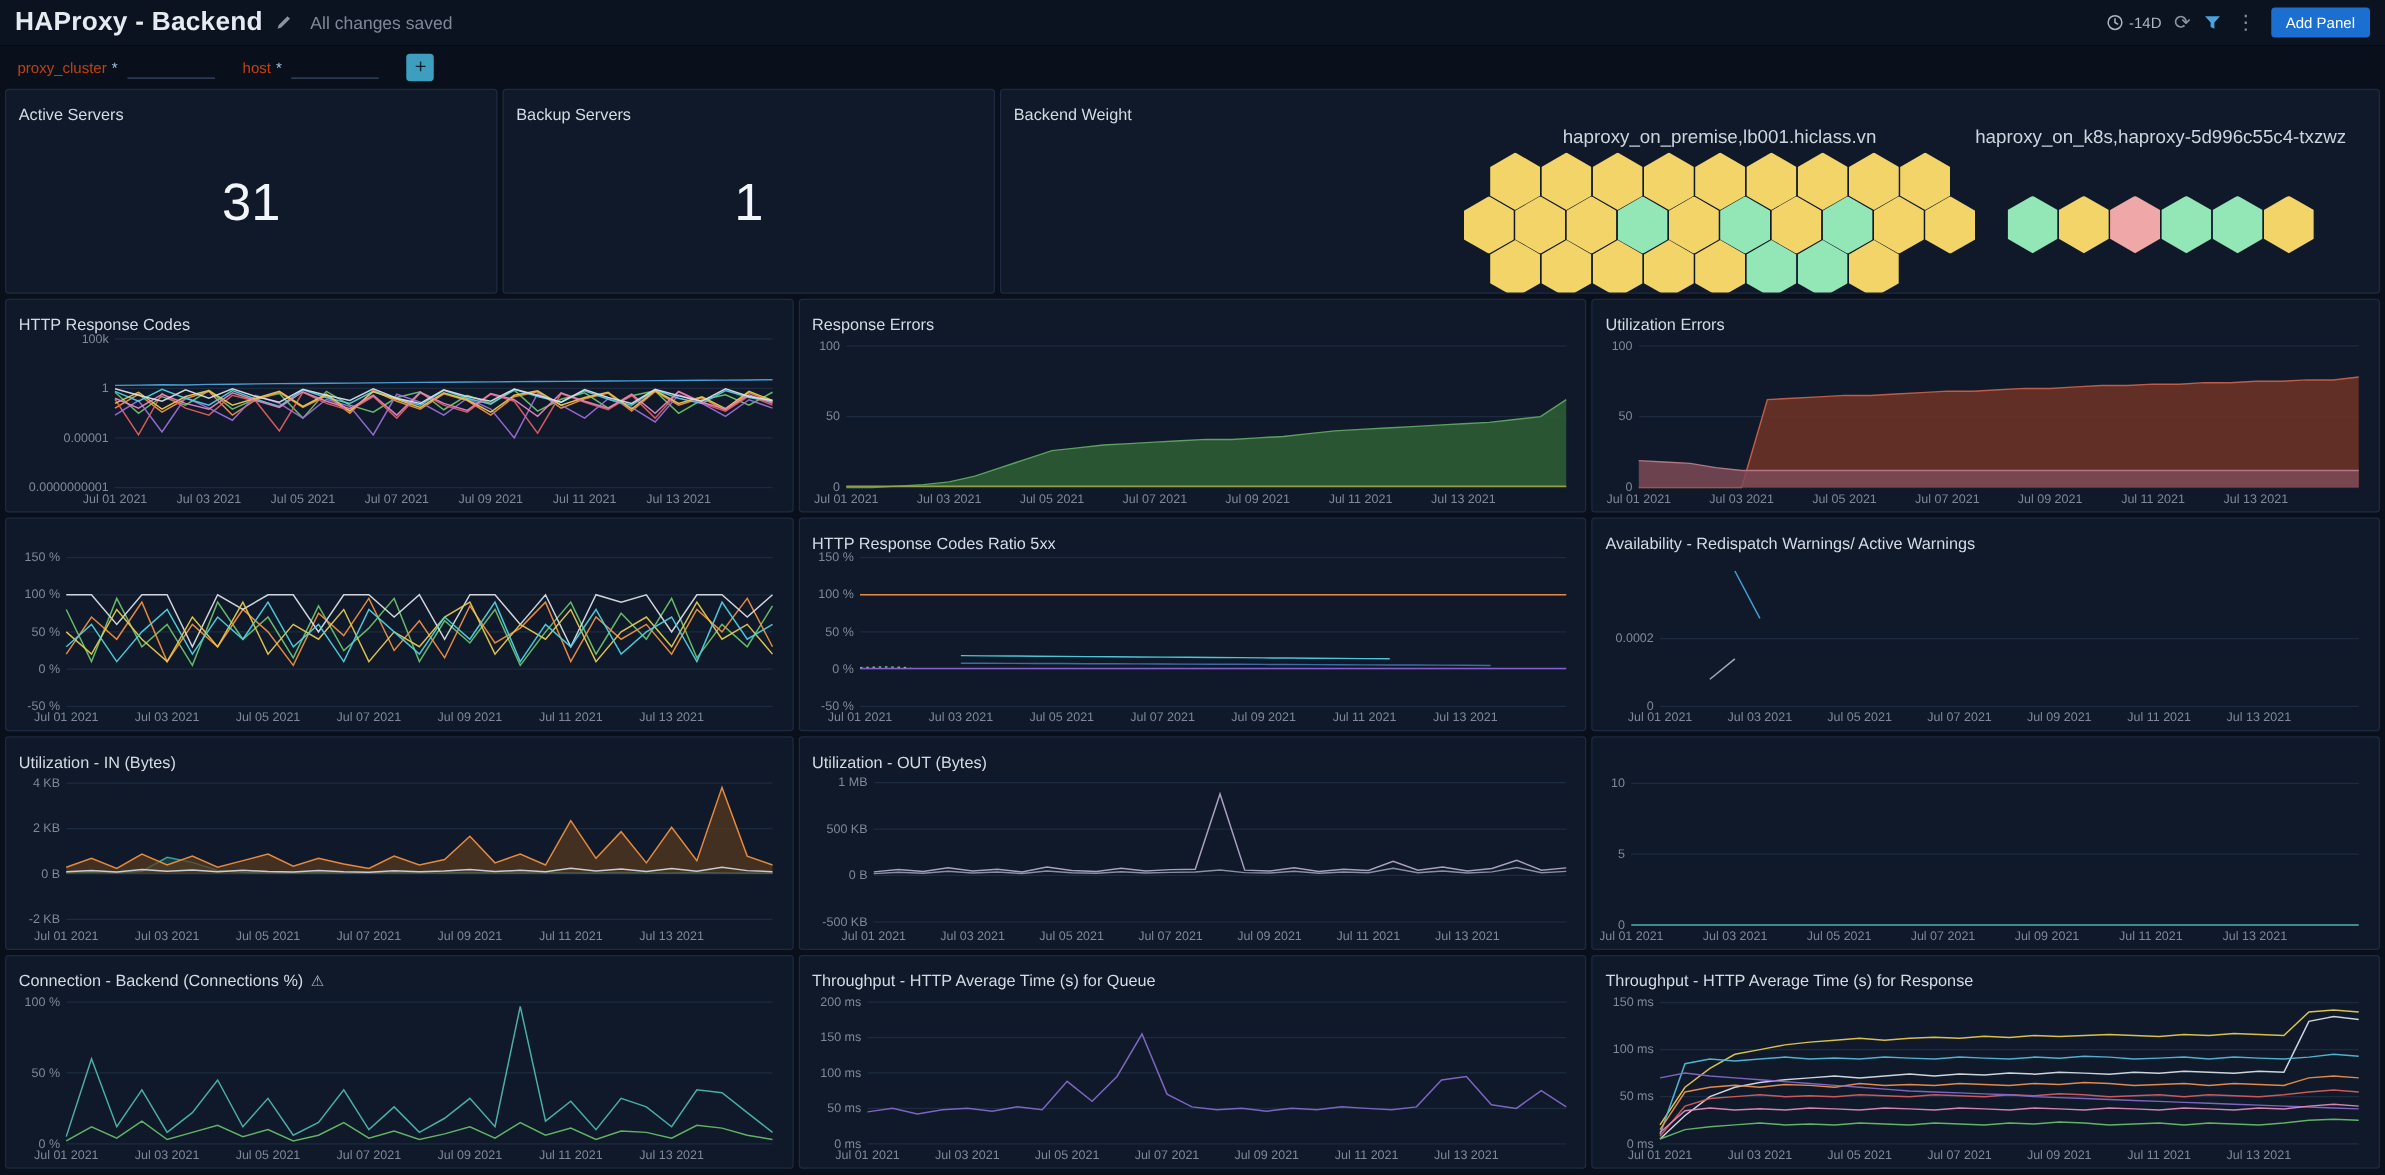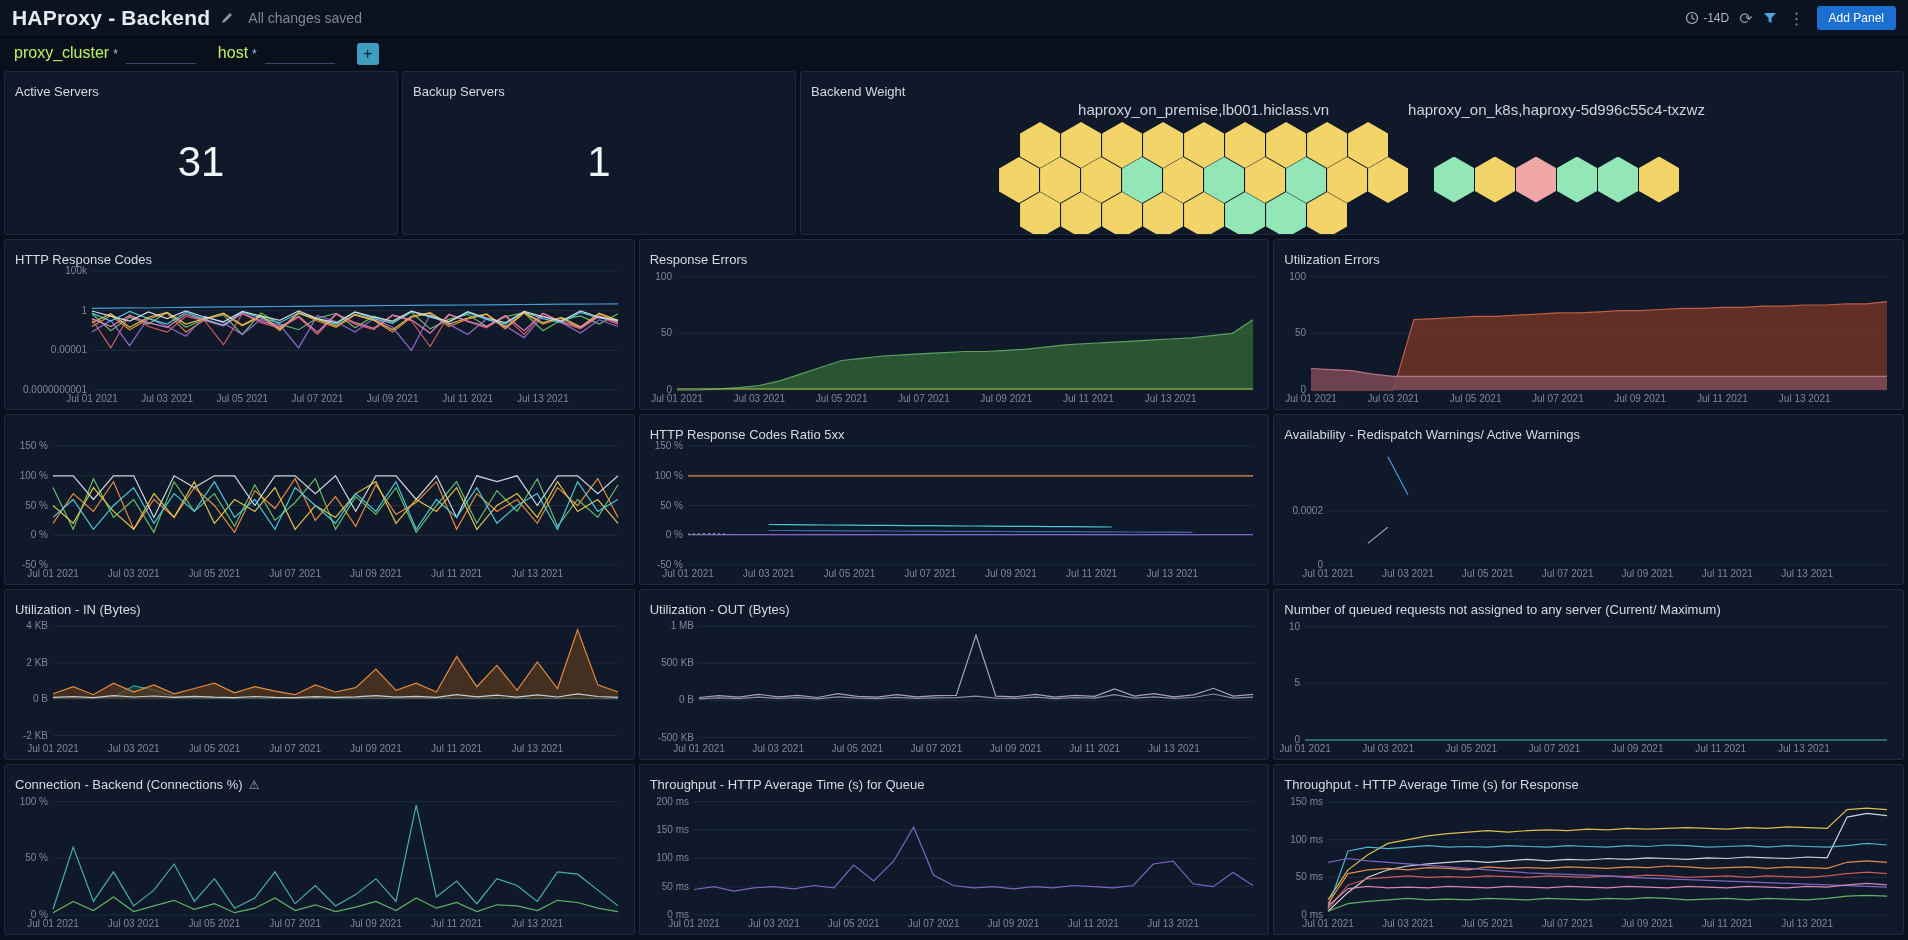--- a/index.html
+++ b/index.html
@@ -24,21 +24,21 @@
   .add-panel {
     background:#1a6fd0; color:#fff; border:none; border-radius:3px;
     font-size:12px; padding:5px 12px; cursor:pointer; font-family:inherit;
   }
   
   .filterbar {
     height:34px; display:flex; align-items:center; gap:22px; padding:0 14px;
     background:#0a101b;
   }
   .filter { display:flex; align-items:baseline; gap:4px; }
-  .flabel { font-size:16px; color:#bef264; }
+  .flabel { font-size:12px; color:#c2410c; }
   .freq { font-size:12px; color:#9fc3e8; }
   .filter input {
     width:70px; background:transparent; border:none; border-bottom:1px solid #394a66;
     color:#dfe5ec; font-size:12px; height:18px; outline:none; margin-left:4px;
   }
   .add-filter {
     width:22px; height:22px; background:#3e9ec0; color:#06222e; border:none; border-radius:3px;
     font-size:16px; line-height:20px; cursor:pointer;
   }
   
@@ -53,22 +53,22 @@
   .crow .panel { flex:1; height:171px; }
   .ptitle {
     font-size:13px; font-weight:400; color:#d4dbe4; padding:12px 10px 0;
     white-space:nowrap; overflow:hidden; display:flex; align-items:center; gap:6px;
   }
   .warn { font-size:12px; color:#aeb6c2; }
   .stat { flex:1; display:flex; align-items:center; justify-content:center;
           font-size:42px; color:#f2f5f9; font-weight:400; padding-bottom:10px; }
   .chart { position:absolute; top:26px; left:6px; right:8px; bottom:4px; }
   
-  .hex-area { display:flex; justify-content:center; align-items:stretch;
-              height:calc(100% - 24px); padding:0 14px; }
+  .hex-area { display:flex; justify-content:flex-end; align-items:stretch;
+              height:calc(100% - 24px); padding:0 26px; }
   .hex-group { display:flex; flex-direction:column; align-items:center; }
   .hex-label { font-size:15px; color:#ccd4de; margin:2px 0 4px; }
   .hex-rows-wrap { flex:1; display:flex; align-items:center; }
   .hex-row { display:flex; gap:1px; }
   .hex-row.indent { margin-left:21px; }
   .hex-row + .hex-row { margin-top:-11px; }
   .hex { width:40px; height:46px;
          clip-path:polygon(50% 0,100% 25%,100% 75%,50% 100%,0 75%,0 25%); }
 </style>
 </head>
@@ -376,21 +376,20 @@
           <text x="211.3" y="136" text-anchor="middle" font-size="10" fill="#7e8899">Jul 05 2021</text>
           <text x="290.4" y="136" text-anchor="middle" font-size="10" fill="#7e8899">Jul 07 2021</text>
           <text x="369.6" y="136" text-anchor="middle" font-size="10" fill="#7e8899">Jul 09 2021</text>
           <text x="448.7" y="136" text-anchor="middle" font-size="10" fill="#7e8899">Jul 11 2021</text>
           <text x="527.9" y="136" text-anchor="middle" font-size="10" fill="#7e8899">Jul 13 2021</text>
           <polyline points="53.0,82.9 72.8,81.9 92.6,82.6 112.4,81.1 132.1,82.3 151.9,81.6 171.7,82.8 191.5,80.8 211.3,82.2 231.1,82.6 250.9,81.4 270.6,82.4 290.4,81.9 310.2,81.6 330.0,80.1 349.8,82.1 369.6,82.4 389.4,81.1 409.1,82.6 428.9,81.6 448.7,82.2 468.5,78.7 488.3,82.1 508.1,80.8 527.9,82.4 547.6,81.5 567.4,78.0 587.2,82.1 607.0,81.1" fill="none" stroke="#8f98a8" stroke-width="1.2" opacity="0.95"></polyline>
           <polyline points="53.0,81.5 72.8,79.7 92.6,81.1 112.4,78.3 132.1,80.8 151.9,79.4 171.7,81.5 191.5,77.6 211.3,80.4 231.1,81.1 250.9,78.7 270.6,80.8 290.4,79.7 310.2,79.4 330.0,19.2 349.8,80.1 369.6,80.8 389.4,78.3 409.1,81.1 428.9,79.4 448.7,80.4 468.5,73.0 488.3,80.1 508.1,77.6 527.9,80.8 547.6,78.8 567.4,72.3 587.2,80.1 607.0,78.3" fill="none" stroke="#b3a6c9" stroke-width="1.2" opacity="0.95"></polyline>
         </svg></div>
   </section>
   <section class="panel">
-    <h2 class="ptitle">Number of queued requests not assigned to any server (Current/ Maximum)</h2>
     <div class="chart"><svg width="615" height="139" font-family="Liberation Sans,sans-serif">
           <line x1="25" y1="10.7" x2="607" y2="10.7" stroke="#1d2b40" stroke-width="1"></line>
           <text x="20" y="13.7" text-anchor="end" font-size="10" fill="#7e8899">10</text>
           <line x1="25" y1="67.3" x2="607" y2="67.3" stroke="#1d2b40" stroke-width="1"></line>
           <text x="20" y="70.3" text-anchor="end" font-size="10" fill="#7e8899">5</text>
           <line x1="25" y1="124.0" x2="607" y2="124.0" stroke="#1d2b40" stroke-width="1"></line>
           <text x="20" y="127" text-anchor="end" font-size="10" fill="#7e8899">0</text>
           <text x="25.0" y="136" text-anchor="middle" font-size="10" fill="#7e8899">Jul 01 2021</text>
           <text x="108.1" y="136" text-anchor="middle" font-size="10" fill="#7e8899">Jul 03 2021</text>
           <text x="191.3" y="136" text-anchor="middle" font-size="10" fill="#7e8899">Jul 05 2021</text>

